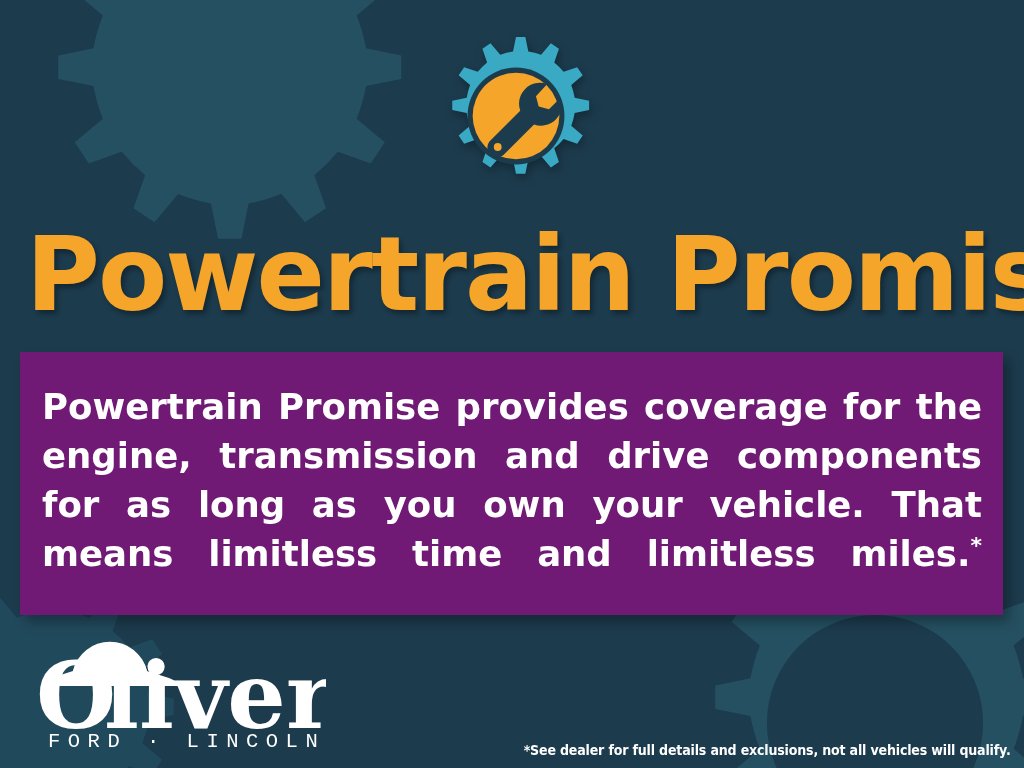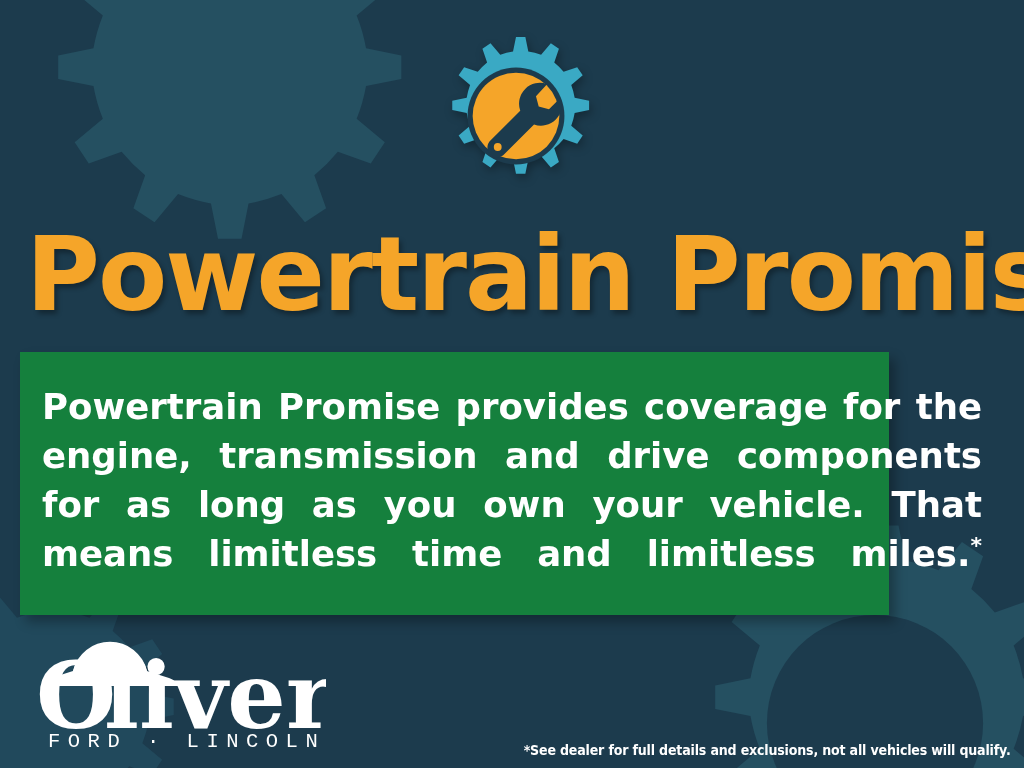--- a/index.html
+++ b/index.html
@@ -54,23 +54,23 @@
     transform-origin:left top;
     white-space:nowrap;
     text-shadow:3px 4px 5px rgba(0,0,0,0.33);
   }
 
   
   #panel {
     position:absolute;
     left:20px;
     top:352px;
-    width:869px;
+    width:983px;
     height:263px;
-    background:#15803d;
+    background:#701a75;
     box-shadow:6px 7px 11px rgba(0,0,0,0.30);
   }
   #panel-text {
     position:absolute;
     left:22px;
     top:30px;
     width:940px;
     color:#ffffff;
     font-family:"DejaVu Sans", sans-serif;
     font-weight:bold;

